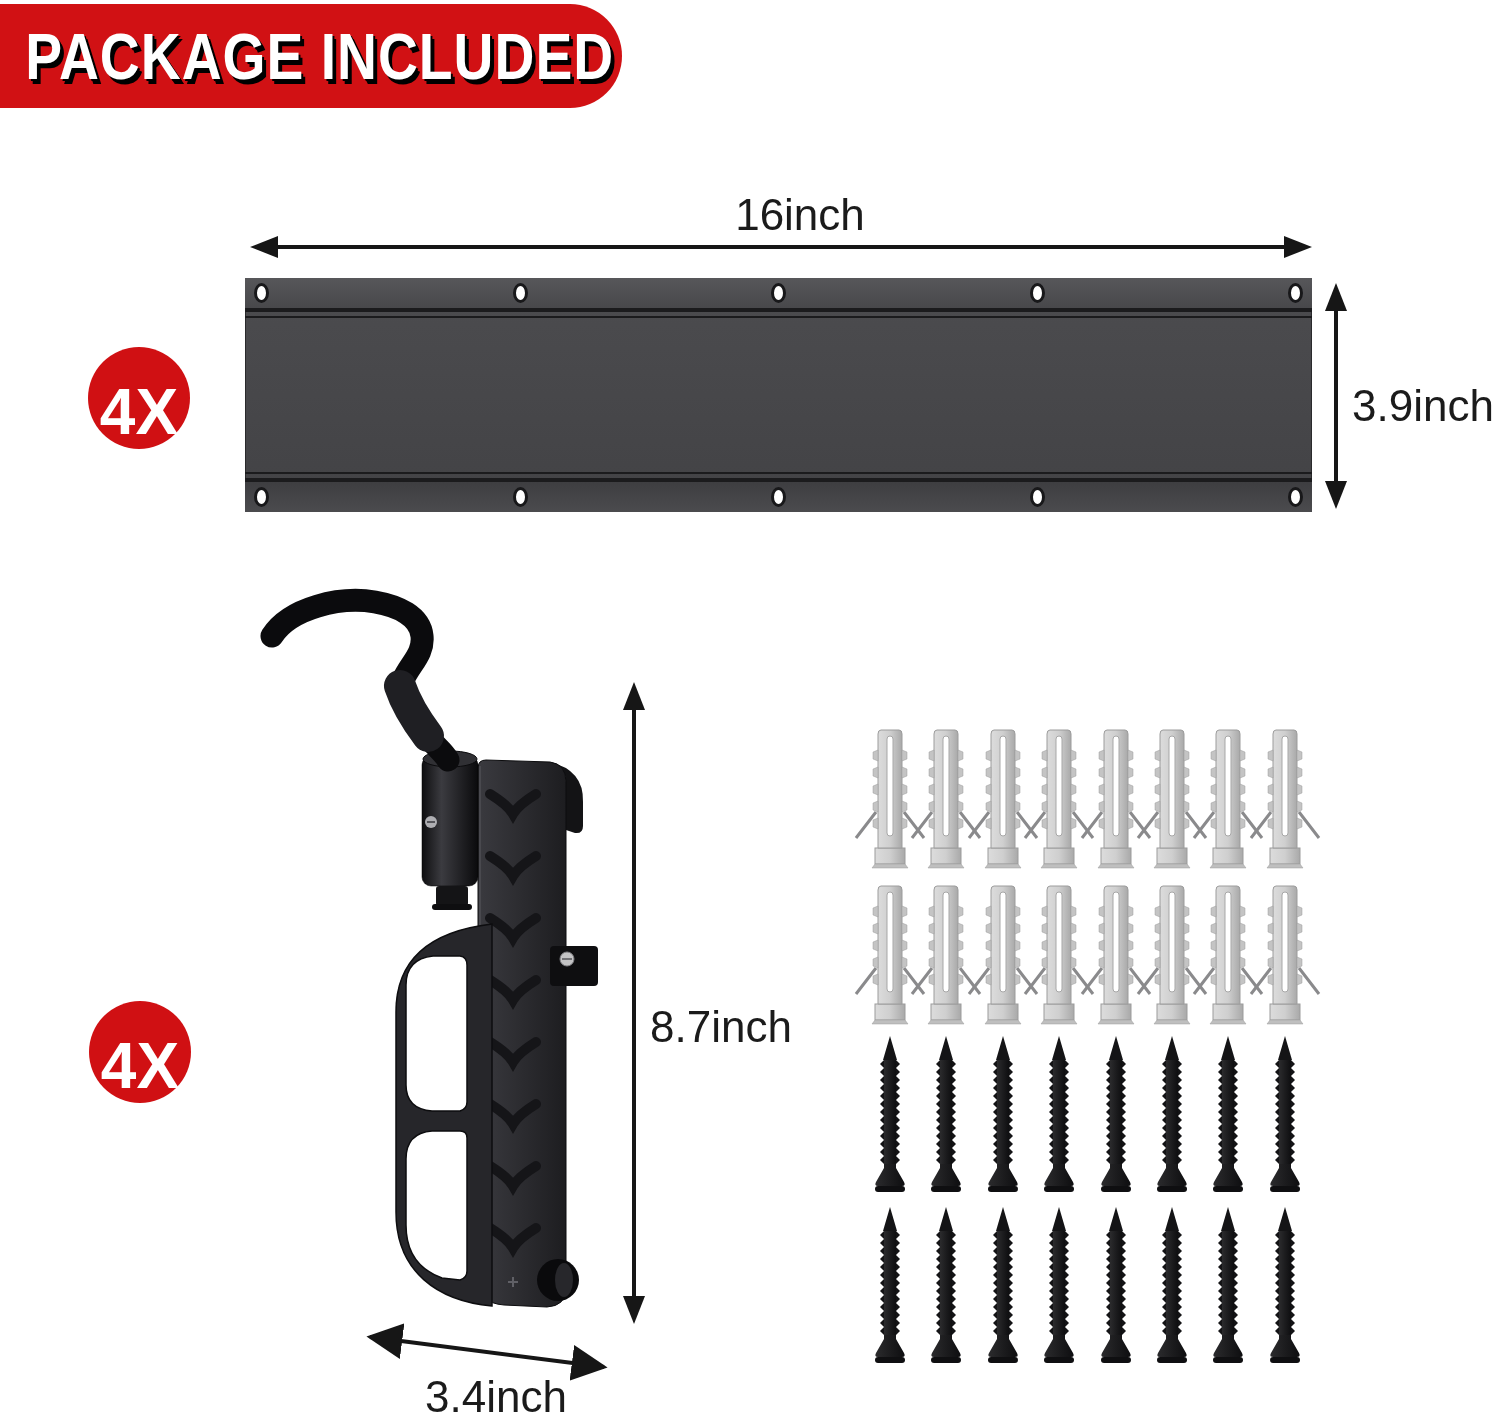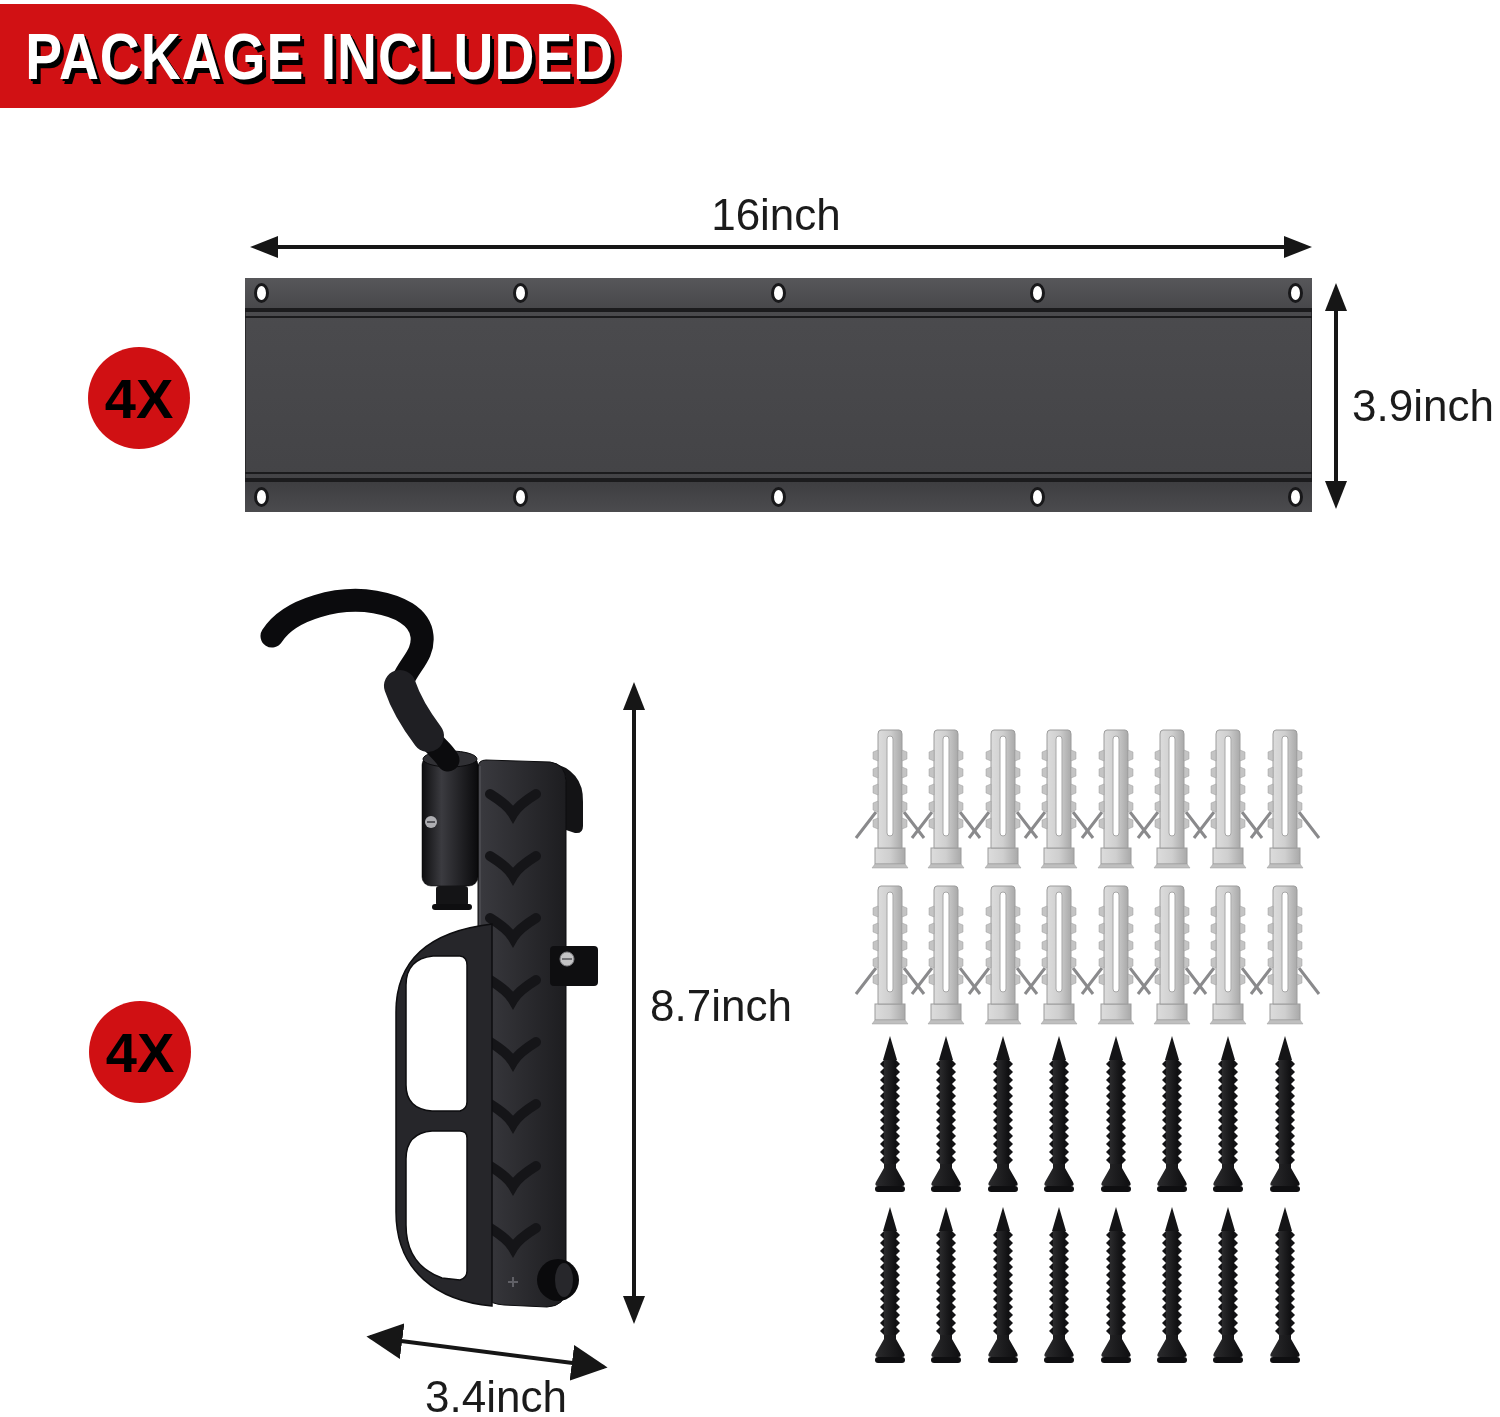--- a/index.html
+++ b/index.html
@@ -9,22 +9,22 @@
   
   .banner{position:absolute;left:0;top:4px;width:622px;height:104px;
           background:var(--accent-red,#d11114);border-radius:0 52px 52px 0}
   .banner-text{display:block;padding-left:26px;line-height:104px;font-size:57px;font-weight:bold;
           color:#fff;letter-spacing:1px;white-space:nowrap;
           text-shadow:4px 4px 0 #000,2px 2px 0 #000;
           transform:scale(.97,1.15);transform-origin:left center}
 
   
   .qty{position:absolute;width:102px;height:102px;border-radius:50%;
-       background:var(--badge-red,#d01013);color:#000000;font-weight:bold;font-size:56px;
-       display:flex;align-items:center;justify-content:center}
+       background:var(--badge-red,#d01013);color:#ffffff;font-weight:bold;font-size:64px;
+       display:flex;align-items:flex-end;justify-content:center}
   .qty.rail-qty{left:88px;top:347px}
   .qty.hook-qty{left:89px;top:1001px}
 
   
   .rail{position:absolute;left:245px;top:278px;width:1067px;height:234px;
         background:linear-gradient(180deg,#4c4c4f,#424245);box-shadow:inset 0 0 0 1px #2a2a2c}
   .rail::before,.rail::after{content:'';position:absolute;left:0;right:0;height:2px;background:#1b1b1d}
   .rail::before{top:38px}
   .rail::after{bottom:38px}
   .flange{position:absolute;left:0;right:0;height:30px}
@@ -79,21 +79,21 @@
           <span class="hole"></span>
           <span class="hole"></span>
           <span class="hole"></span>
           <span class="hole"></span>
           <span class="hole"></span>
         </div>
     </div>
   </div>
 
   <div>
-    <div class="dim center" style="left:596px;top:190px;width:360px">16inch</div>
+    <div class="dim center" style="left:620px;top:190px;width:360px">16inch</div>
     <div class="ah left" style="left:250px;top:236px"></div>
     <div class="aline" style="left:274px;top:245px;width:1012px;height:4px"></div>
     <div class="ah right" style="left:1284px;top:236px"></div>
   </div>
 
   <div>
     <div class="ah up" style="left:1325px;top:283px"></div>
     <div class="aline" style="left:1334px;top:308px;width:4px;height:176px"></div>
     <div class="ah down" style="left:1325px;top:481px"></div>
     <div class="dim" style="left:1352px;top:381px">3.9inch</div>
@@ -161,21 +161,21 @@
     <g>
       <path d="M 32,48 C 50,20 100,8 135,14 C 158,18 180,28 182,48 C 184,66 170,76 163,92 C 157,106 172,124 186,146 C 196,160 202,162 208,172" fill="none" stroke="#0b0b0d" stroke-width="23" stroke-linecap="round"></path>
       <path d="M 160,98 C 166,116 176,132 188,148" fill="none" stroke="#1f1f23" stroke-width="32" stroke-linecap="round"></path>
     </g>
   </svg>
 
   <div>
     <div class="ah up" style="left:623px;top:682px"></div>
     <div class="aline" style="left:632px;top:708px;width:4px;height:590px"></div>
     <div class="ah down" style="left:623px;top:1296px"></div>
-    <div class="dim" style="left:650px;top:981px">8.7inch</div>
+    <div class="dim" style="left:650px;top:1002px">8.7inch</div>
   </div>
 
   <div>
     <svg class="abs" style="left:352px;top:1320px" width="270" height="62" viewBox="0 0 270 62">
       <defs>
         <marker id="mA" viewBox="0 0 10 10" refX="9" refY="5" markerWidth="9" markerHeight="9" orient="auto-start-reverse">
             <path d="M0,0 L10,5 L0,10 Z" fill="#161616"></path>
           </marker>
       </defs>
       <line x1="18" y1="17" x2="252" y2="47" stroke="#161616" stroke-width="4" marker-start="url(#mA)" marker-end="url(#mA)"></line>

